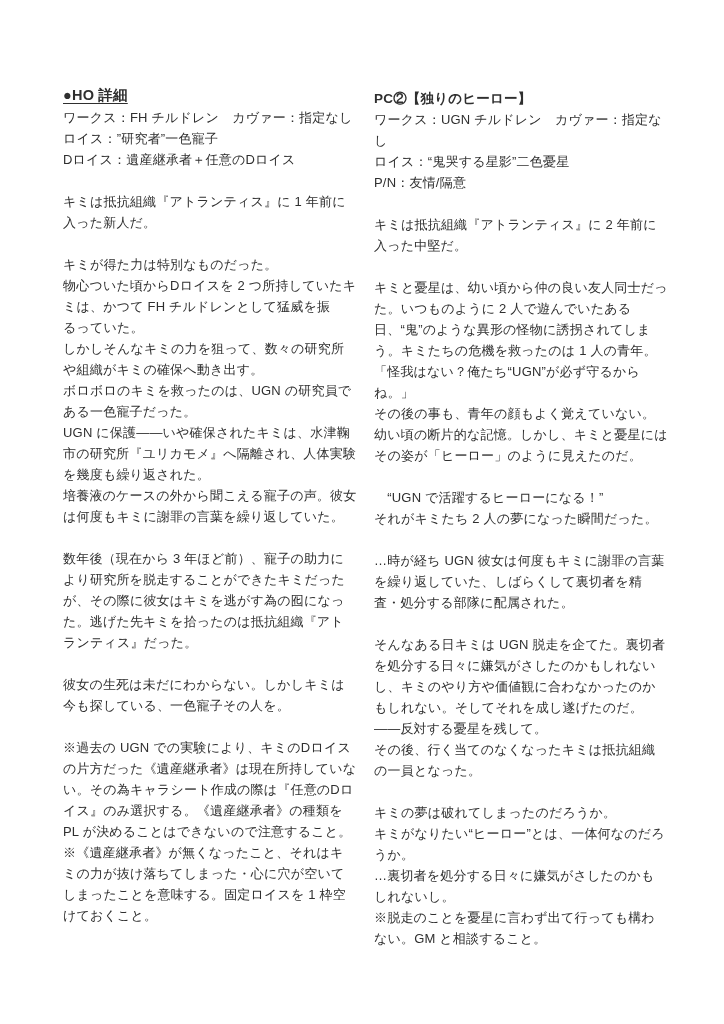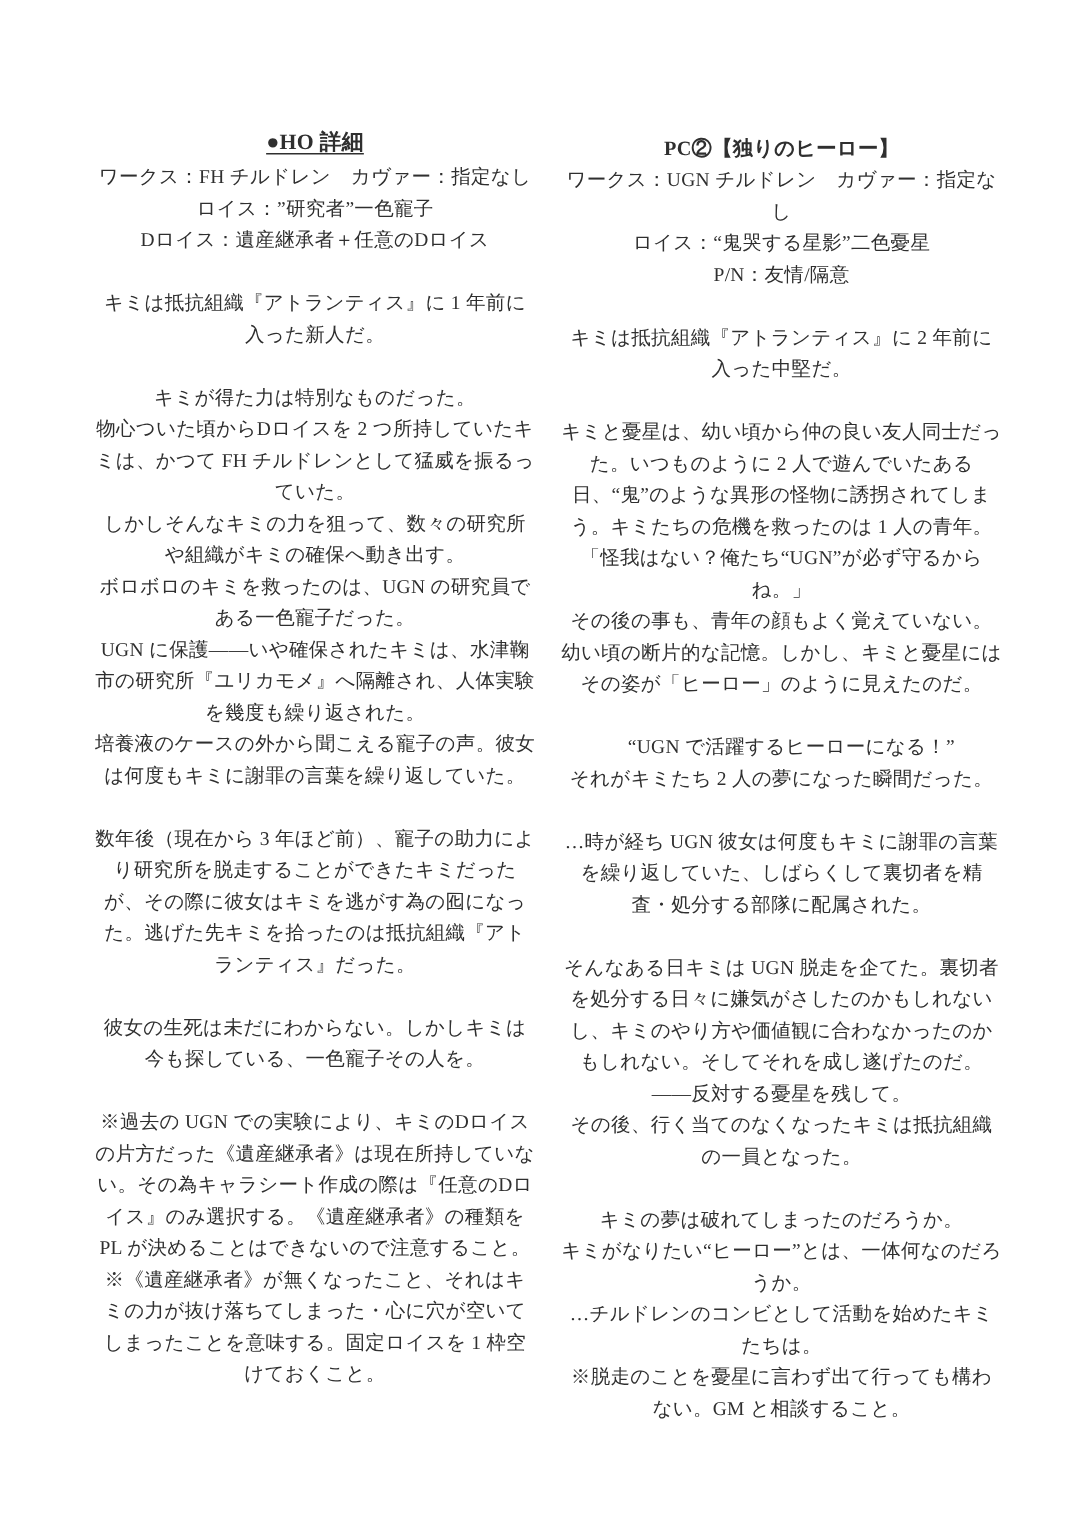--- a/index.html
+++ b/index.html
@@ -6,23 +6,22 @@
     margin: 0;
     padding: 0;
     background: #ffffff;
   }
   .page {
     position: relative;
     width: 724px;
     height: 1024px;
     background: #ffffff;
     overflow: hidden;
-    font-family: Liberation Serif, serif;
+    font-family: Liberation Sans, sans-serif;
     color: #2f2f2f;
-    text-align: center;
   }
   .columns {
     display: flex;
     padding: 84px 56px 0 63px;
     gap: 17px;
     box-sizing: border-box;
   }
   .col {
     width: 294px;
     flex: 0 0 294px;
@@ -110,19 +109,19 @@
           <p class="line">それがキミたち 2 人の夢になった瞬間だった。</p>
           <p class="line blank"></p>
           <p class="line">…時が経ち UGN 彼女は何度もキミに謝罪の言葉を繰り返していた、しばらくして裏切者を精査・処分する部隊に配属された。</p>
           <p class="line blank"></p>
           <p class="line">そんなある日キミは UGN 脱走を企てた。裏切者を処分する日々に嫌気がさしたのかもしれないし、キミのやり方や価値観に合わなかったのかもしれない。そしてそれを成し遂げたのだ。</p>
           <p class="line">——反対する憂星を残して。</p>
           <p class="line">その後、行く当てのなくなったキミは抵抗組織の一員となった。</p>
           <p class="line blank"></p>
           <p class="line">キミの夢は破れてしまったのだろうか。</p>
           <p class="line">キミがなりたい“ヒーロー”とは、一体何なのだろうか。</p>
-          <p class="line">…チルドレンのコンビとして活動を始めたキミたちは。</p>
+          <p class="line">…裏切者を処分する日々に嫌気がさしたのかもしれないし。</p>
           <p class="line">※脱走のことを憂星に言わず出て行っても構わない。GM と相談すること。</p>
         </div>
     </section>
 
   </div>
 </div>
 
 </body></html>

